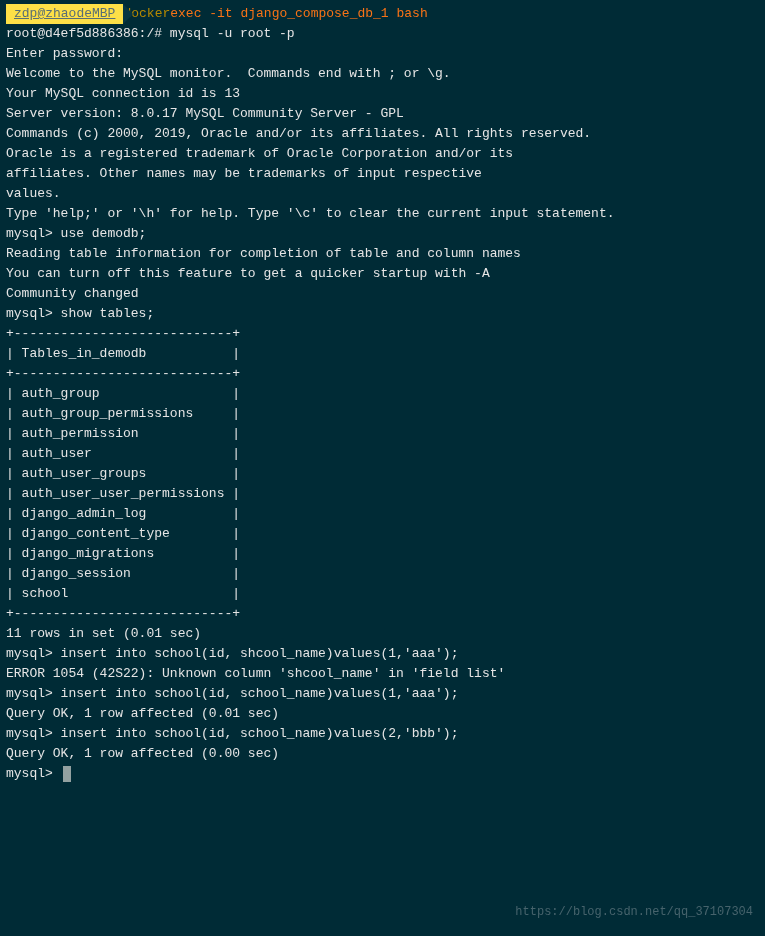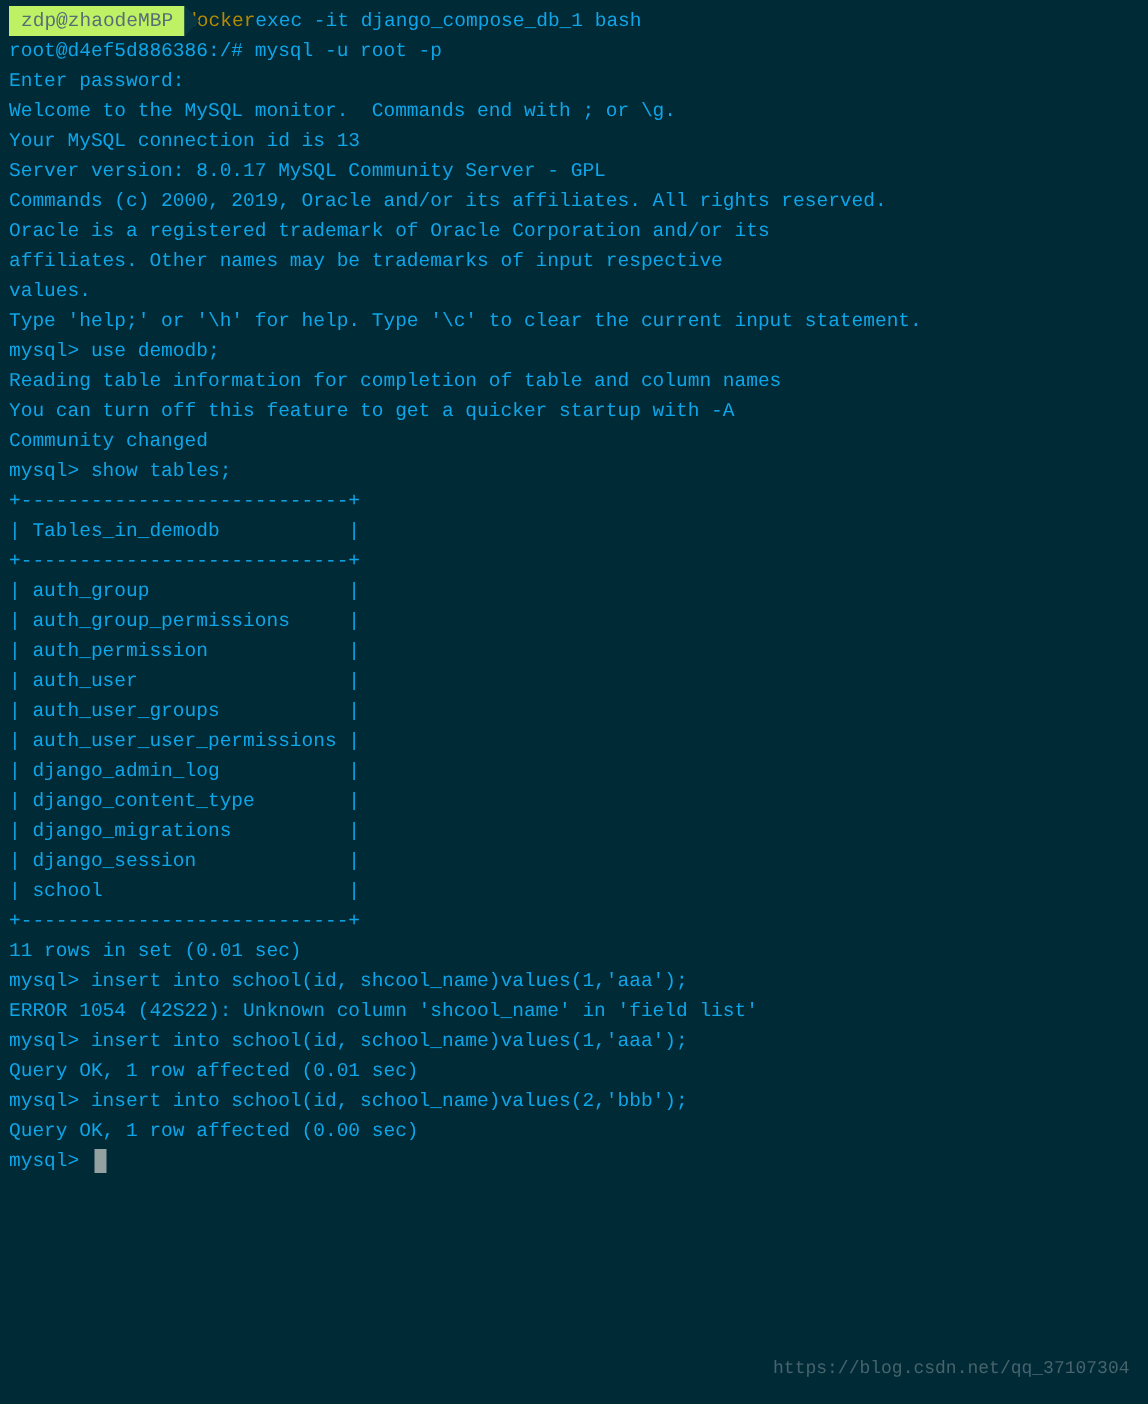--- a/index.html
+++ b/index.html
@@ -18,24 +18,25 @@
       height: 936px;
       overflow: hidden;
       position: relative;
     }
     .prompt-line {
       display: flex;
       align-items: center;
       flex-wrap: wrap;
     }
     .prompt-user {
-      background-color: #bef264;
+      background-color: #fde047;
       color: #586e75;
       padding: 0 8px;
       position: relative;
+      text-decoration: underline;
     }
     .prompt-user::after {
       content: '';
       position: absolute;
       right: -10px;
       top: 0;
       border-top: 10px solid transparent;
       border-bottom: 10px solid transparent;
       border-left: 10px solid #073642;
       z-index: 2;
@@ -52,25 +53,25 @@
       right: -10px;
       top: 0;
       border-top: 10px solid transparent;
       border-bottom: 10px solid transparent;
       border-left: 10px solid #268bd2;
     }
     .cmd-docker {
       color: #b58900;
     }
     .cmd-args {
-      color: #0ea5e9;
+      color: #f97316;
     }
     .terminal-line {
       white-space: pre;
-      color: #0ea5e9;
+      color: #e5e5e5;
     }
     .watermark {
       position: absolute;
       bottom: 14px;
       right: 12px;
       color: #657b83;
       font-size: 12px;
       opacity: 0.7;
     }
     .cursor {

